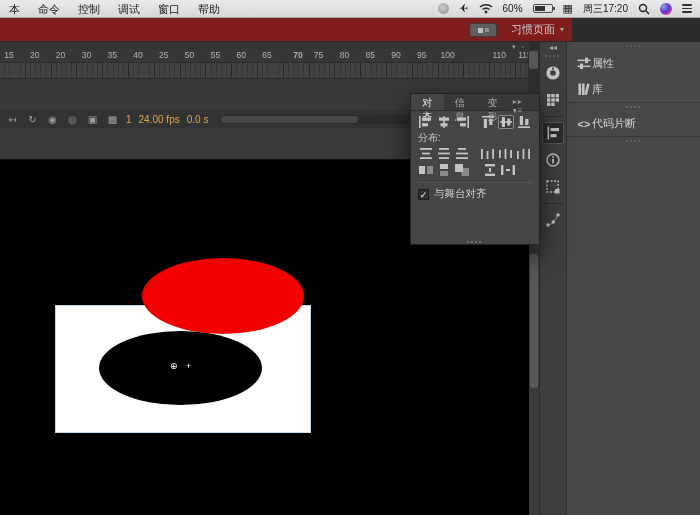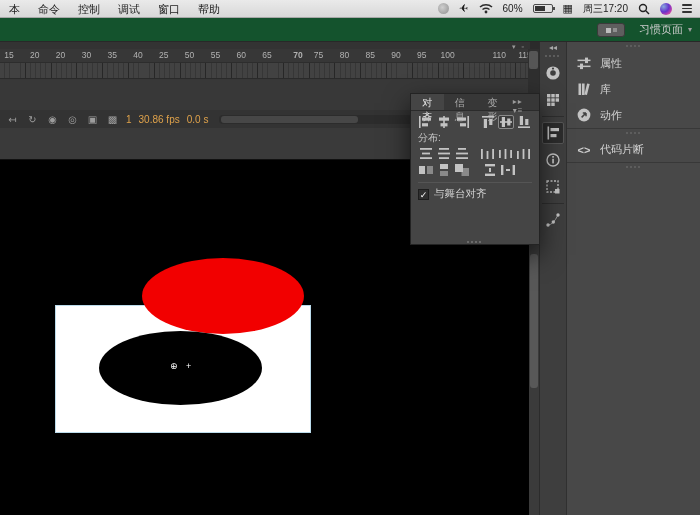--- a/index.html
+++ b/index.html
@@ -20,21 +20,21 @@
   .battery { width:20px; height:9px; border:1px solid #4c4c4c; border-radius:2px; position:relative; }
   .battery .fill { position:absolute; left:1px; top:1px; bottom:1px; width:60%; background:#333; }
   .battery .nub { position:absolute; right:-3px; top:2px; width:2px; height:3px; background:#4c4c4c; }
   .grid-glyph { font-size:11px; }
   .siri { width:12px; height:12px; border-radius:50%;
     background:radial-gradient(circle at 30% 30%, #8ad, #63c 45%, #c4a 75%, #e66); }
   .cc-bars { display:flex; flex-direction:column; gap:2px; }
   .cc-bars i { display:block; width:10px; height:1.5px; background:#333; border-radius:1px; }
 
   
-  #titlebar { left:0; top:18px; width:700px; height:24px; background:#14532d; border-bottom:1px solid #282828; }
+  #titlebar { left:0; top:18px; width:572px; height:24px; background:#7f1d1d; border-bottom:1px solid #282828; }
   #ws-btn { position:absolute; right:75px; top:5px; width:28px; height:14px; background:#5e5e5e;
     border:1px solid #3a3a3a; border-radius:3px; display:flex; align-items:center; justify-content:center; gap:2px; }
   #ws-btn i { width:5px; height:5px; background:#bdbdbd; display:block; }
   #ws-btn i:last-child { width:4px; height:4px; background:#8f8f8f; }
   #ws-label { position:absolute; right:8px; top:4px; color:#cccccc; font-size:11px; display:flex; gap:5px; align-items:center; }
   #ws-label .car { font-size:8px; color:#9f9f9f; }
 
   
   #timeline { left:0; top:42px; width:530px; height:86px; background:#373737; }
   #tl-head { position:absolute; left:0; top:0; width:530px; height:7px; background:#333; }
@@ -71,21 +71,21 @@
   
   #dock { left:539px; top:42px; width:28px; height:473px; background:#3e3e3e; border-left:1px solid #2c2c2c; border-right:1px solid #303030; }
   #dock .collapse { text-align:center; color:#a8a8a8; font-size:8px; padding-top:1px; }
   .grip { width:16px; height:2px; margin:3px auto;
     background:repeating-linear-gradient(90deg,#5d5d5d 0 2px,transparent 2px 4px); }
   .dock-ico { width:22px; height:22px; margin:5px auto; display:flex; align-items:center; justify-content:center; border-radius:2px; }
   .dock-ico.sel { background:#2c2c2c; border:1px solid #555; }
   .dock-sep { height:1px; background:#2e2e2e; margin:4px 2px; }
 
   #panel-list { left:567px; top:42px; width:133px; height:473px; background:#484848; }
-  .pl-item { display:flex; align-items:center; gap:8px; padding:5px 0 5px 9px; color:#d4d4d4; font-size:11px; }
+  .pl-item { display:flex; align-items:center; padding:5px 0 5px 9px; color:#d4d4d4; font-size:11px; }
   .pl-sep { height:1px; background:#383838; }
   .code-glyph { font-size:11px; font-weight:bold; color:#cfcfcf; width:16px; text-align:center; }
 
   
   #align-panel { left:410px; top:93px; width:130px; height:152px; background:#454545;
     border:1px solid #232323; box-shadow:0 10px 24px rgba(0,0,0,.65); z-index:20; }
   #ap-tabs { display:flex; align-items:stretch; height:17px; background:#373737; border-bottom:1px solid #2b2b2b; font-size:10px; }
   .ap-tab { padding:2px 7px 0; color:#ababab;text-align:center; }
   .ap-tab.active { background:#454545; color:#e6e6e6; }
   #ap-tabicons { margin-left:auto; color:#9a9a9a; font-size:8px; padding:3px 4px 0; letter-spacing:1px; }
@@ -191,21 +191,21 @@
       </div>
     <div id="tl-empty"></div>
     <div id="tl-bar">
       <span class="tl-ico">↤</span>
       <span class="tl-ico">↻</span>
       <span class="tl-ico">◉</span>
       <span class="tl-ico">◎</span>
       <span class="tl-ico">▣</span>
       <span class="tl-ico">▩</span>
       <span class="hot">1</span>
-      <span class="hot">30.86 fps</span>
+      <span class="hot">24.00 fps</span>
       <span class="hot">0.0 s</span>
       <span id="tl-hscroll">
           <span class="thumb"></span>
         </span>
     </div>
     <div id="tl-vscroll">
         <span class="thumb"></span>
       </div>
   </div>
 
@@ -287,27 +287,20 @@
       <span>属性</span>
     </div>
     <div class="pl-item">
       <svg width="16" height="16" viewBox="0 0 16 16">
         <rect class="f" x="2.5" y="2.5" width="2.6" height="11.5"></rect>
           <rect class="f" x="6" y="2.5" width="2.6" height="11.5"></rect>
         <rect class="f" x="9.8" y="2.6" width="2.6" height="11.3" transform="rotate(14 11 8)"></rect>
       </svg>
       <span>库</span>
     </div>
-    <div class="pl-item">
-      <svg width="16" height="16" viewBox="0 0 16 16">
-        <circle class="f" cx="8" cy="8" r="6.4"></circle>
-        <path d="M5.6 10.4 L10 6 M10 6 h-3.2 M10 6 v3.2" stroke="#424242" stroke-width="1.5" fill="none"></path>
-      </svg>
-      <span>动作</span>
-    </div>
     <div class="pl-sep"></div>
     <div class="grip"></div>
     <div class="pl-item">
       <span class="code-glyph">&lt;&gt;</span>
       <span>代码片断</span>
     </div>
     <div class="pl-sep"></div>
     <div class="grip"></div>
   </div>
 

